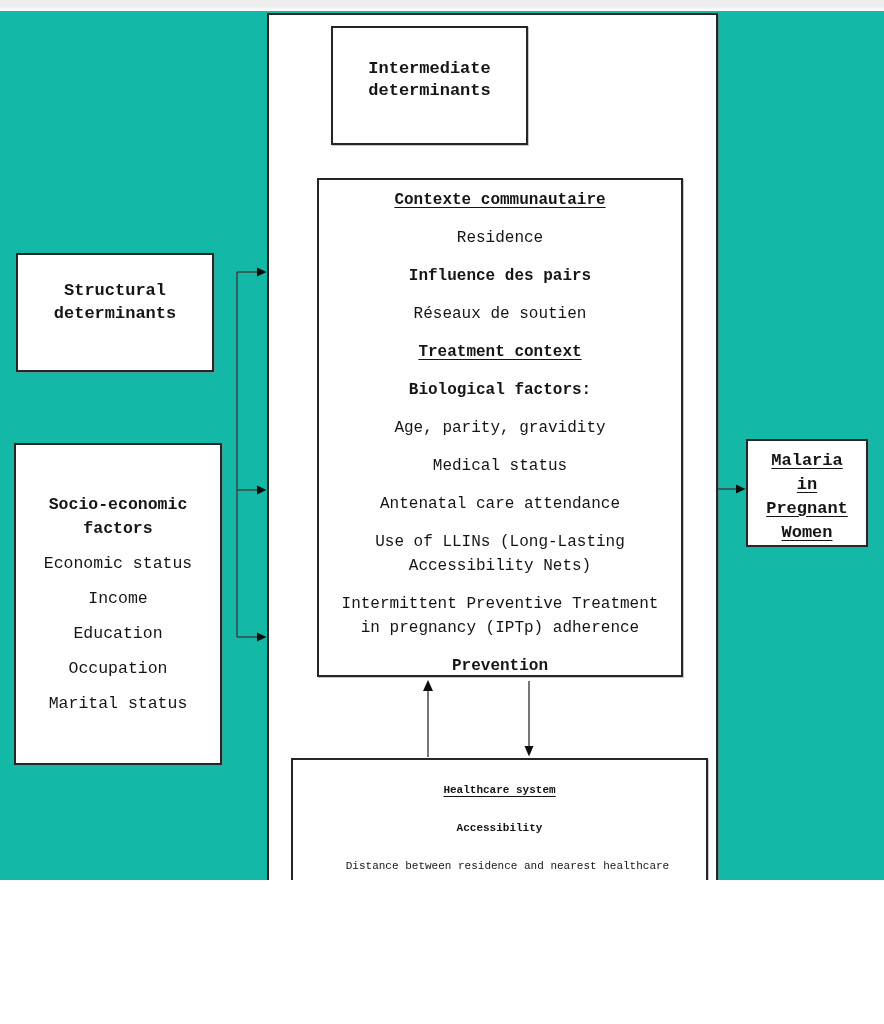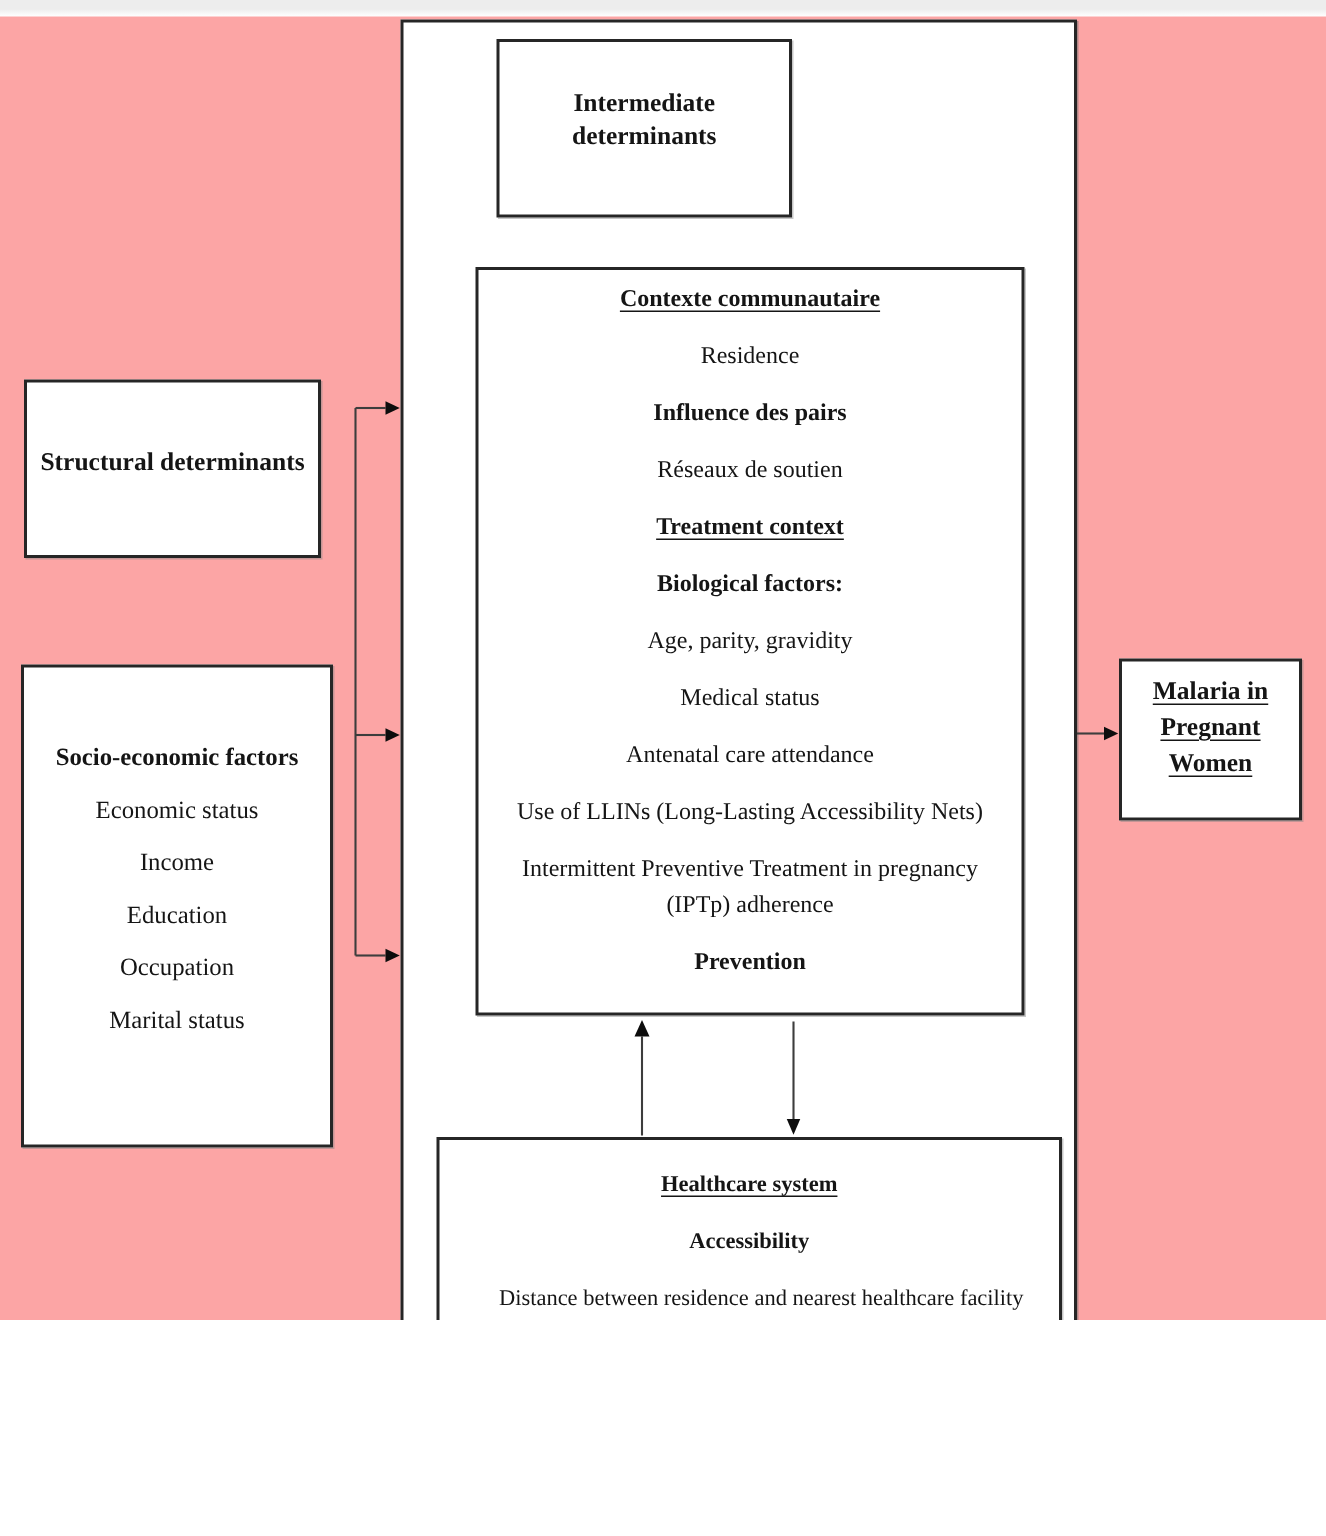--- a/index.html
+++ b/index.html
@@ -4,23 +4,23 @@
 <style>
   html, body {
     margin: 0;
     padding: 0;
     background: #ffffff;
   }
   .canvas {
     position: relative;
     width: 884px;
     height: 880px;
-    background: #fca5a5;
+    background: #14b8a6;
     overflow: hidden;
-    font-family: Liberation Serif, serif;
+    font-family: Liberation Mono, monospace;
     color: #151515;
   }
   .top-strip {
     position: absolute;
     left: 0; top: 0;
     width: 884px; height: 11px;
     background: linear-gradient(#ededed 55%, #ffffff);
   }
   .box {
     position: absolute;
@@ -39,21 +39,21 @@
     left: 331px; top: 26px;
     width: 197px; height: 119px;
     padding-top: 30px;
     font-weight: bold;
     font-size: 17px;
     line-height: 22px;
   }
   .box-structural {
     left: 16px; top: 253px;
     width: 198px; height: 119px;
-    padding-top: 41px;
+    padding-top: 24px;
     font-weight: bold;
     font-size: 17px;
     line-height: 23px;
   }
   .box-socio {
     left: 14px; top: 443px;
     width: 208px; height: 322px;
     padding-top: 48px;
     font-size: 16.5px;
     text-align: center;
@@ -74,21 +74,21 @@
     overflow: hidden;
   }
   .box-community .line {
     line-height: 24px;
     margin-bottom: 14px;
   }
   .box-healthcare {
     left: 291px; top: 758px;
     width: 417px; height: 170px;
     padding: 18px 12px 0 12px;
-    font-size: 15px;
+    font-size: 11px;
   }
   .box-healthcare .hc-title {
     font-weight: bold;
     text-decoration: underline;
     text-underline-offset: 3px;
     line-height: 24px;
   }
   .box-healthcare .hc-subtitle {
     font-weight: bold;
     margin-top: 14px;

